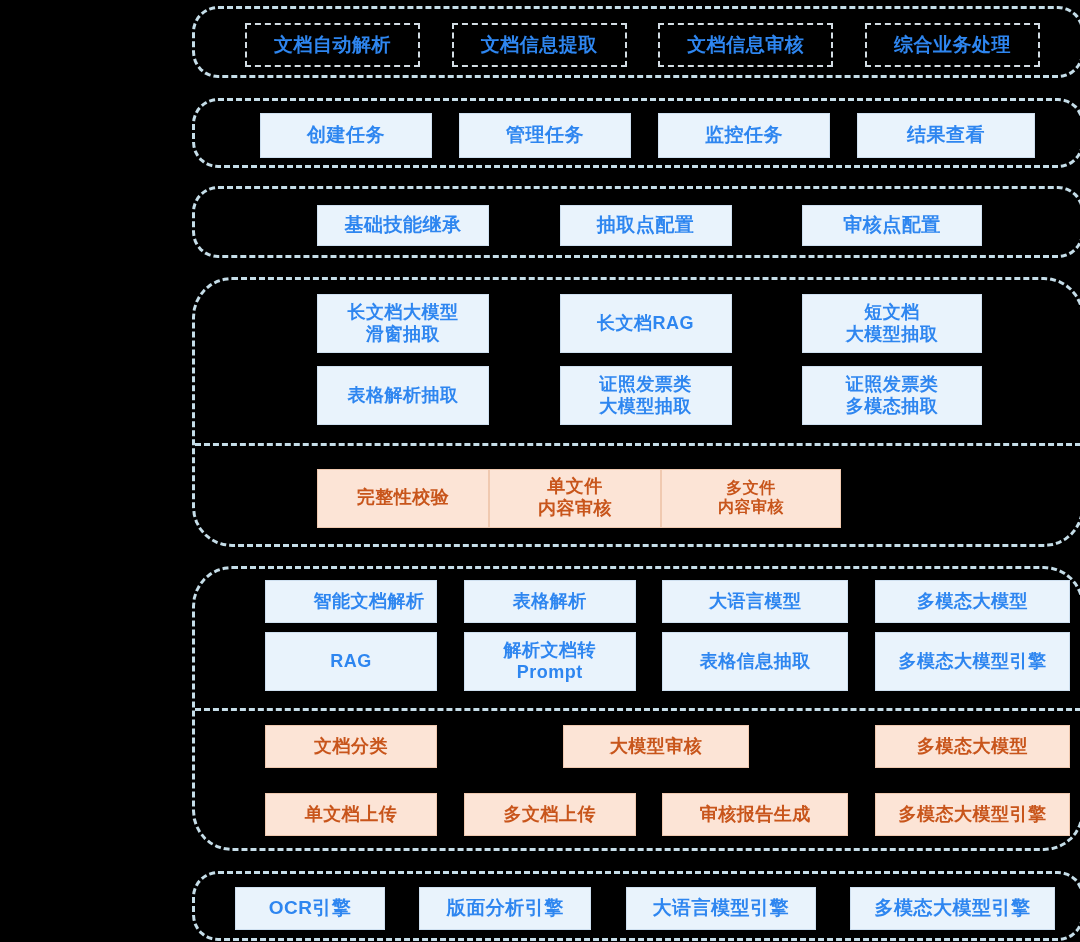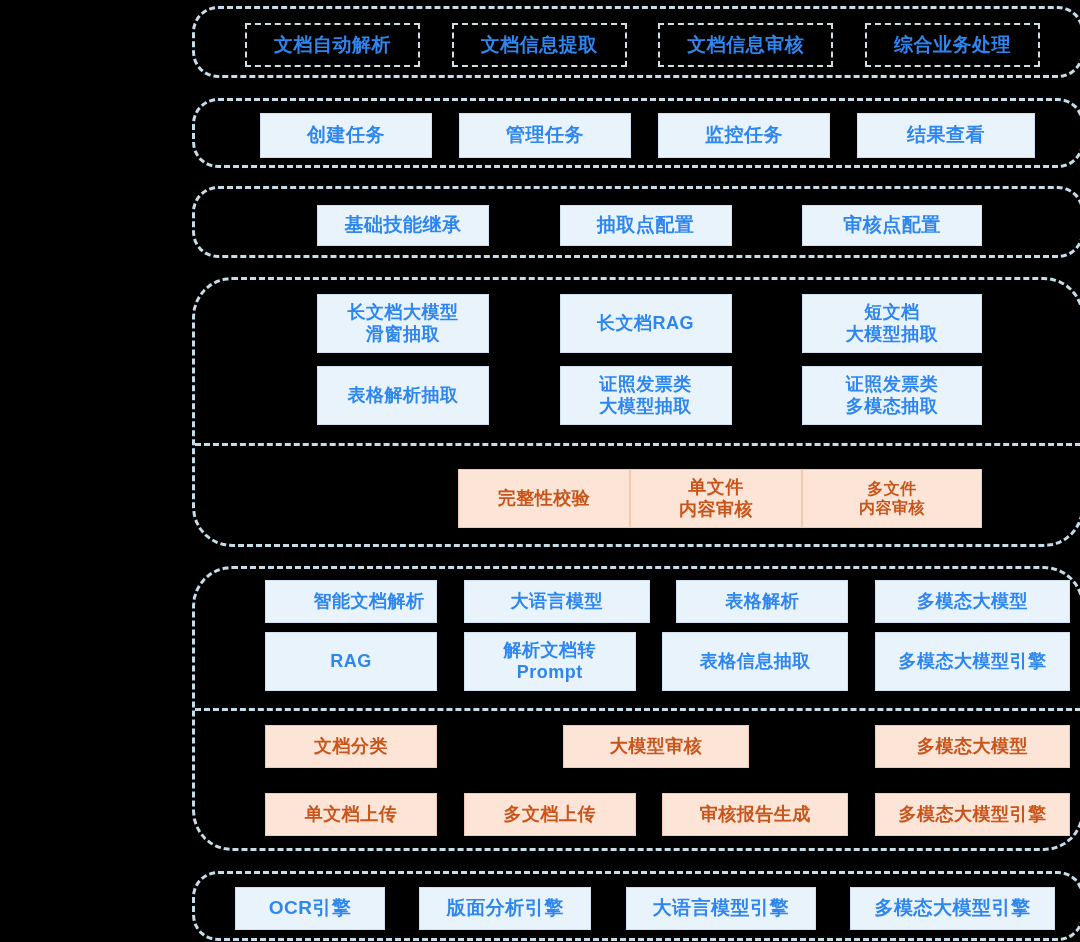--- a/index.html
+++ b/index.html
@@ -174,21 +174,21 @@
       <div class="cell blue" style="width:172px; font-size:18px;">
         <span class="lbl">证照发票类
 大模型抽取</span>
       </div>
       <div class="cell blue" style="width:180px; font-size:18px;">
         <span class="lbl">证照发票类
 多模态抽取</span>
       </div>
     </div>
 
-    <div class="row" style="left:122px; top:189px; width:665px; height:59px; justify-content:flex-end;">
+    <div class="row" style="left:122px; top:189px; width:665px; height:59px; justify-content:flex-start;font-family:Liberation Mono, monospace;">
       <div class="cell orange" style="width:172px; font-size:18px;">
         <span class="lbl">完整性校验</span>
       </div>
       <div class="cell orange" style="width:172px; font-size:18px;">
         <span class="lbl">单文件
 内容审核</span>
       </div>
       <div class="cell orange" style="width:180px; font-size:16px;">
         <span class="lbl">多文件
 内容审核</span>
@@ -197,25 +197,25 @@
   </div>
 
   <div class="layer tall" style="left:180px; top:566px; width:892px; height:285px;">
 
     <div class="divider" style="top:139px;"></div>
 
     <div class="row" style="left:70px; top:11px; width:805px; height:43px; justify-content:space-between;">
       <div class="cell blue" style="width:172px; font-size:18px;padding-left:36px;">
         <span class="lbl">智能文档解析</span>
       </div>
+      <div class="cell blue" style="width:172px; font-size:18px;">
+        <span class="lbl">表格解析</span>
+      </div>
       <div class="cell blue" style="width:186px; font-size:18px;">
         <span class="lbl">大语言模型</span>
-      </div>
-      <div class="cell blue" style="width:172px; font-size:18px;">
-        <span class="lbl">表格解析</span>
       </div>
       <div class="cell blue" style="width:195px; font-size:18px;">
         <span class="lbl">多模态大模型</span>
       </div>
     </div>
 
     <div class="row" style="left:70px; top:63px; width:805px; height:59px; justify-content:space-between;">
       <div class="cell blue" style="width:172px; font-size:18px;">
         <span class="lbl">RAG</span>
       </div>

